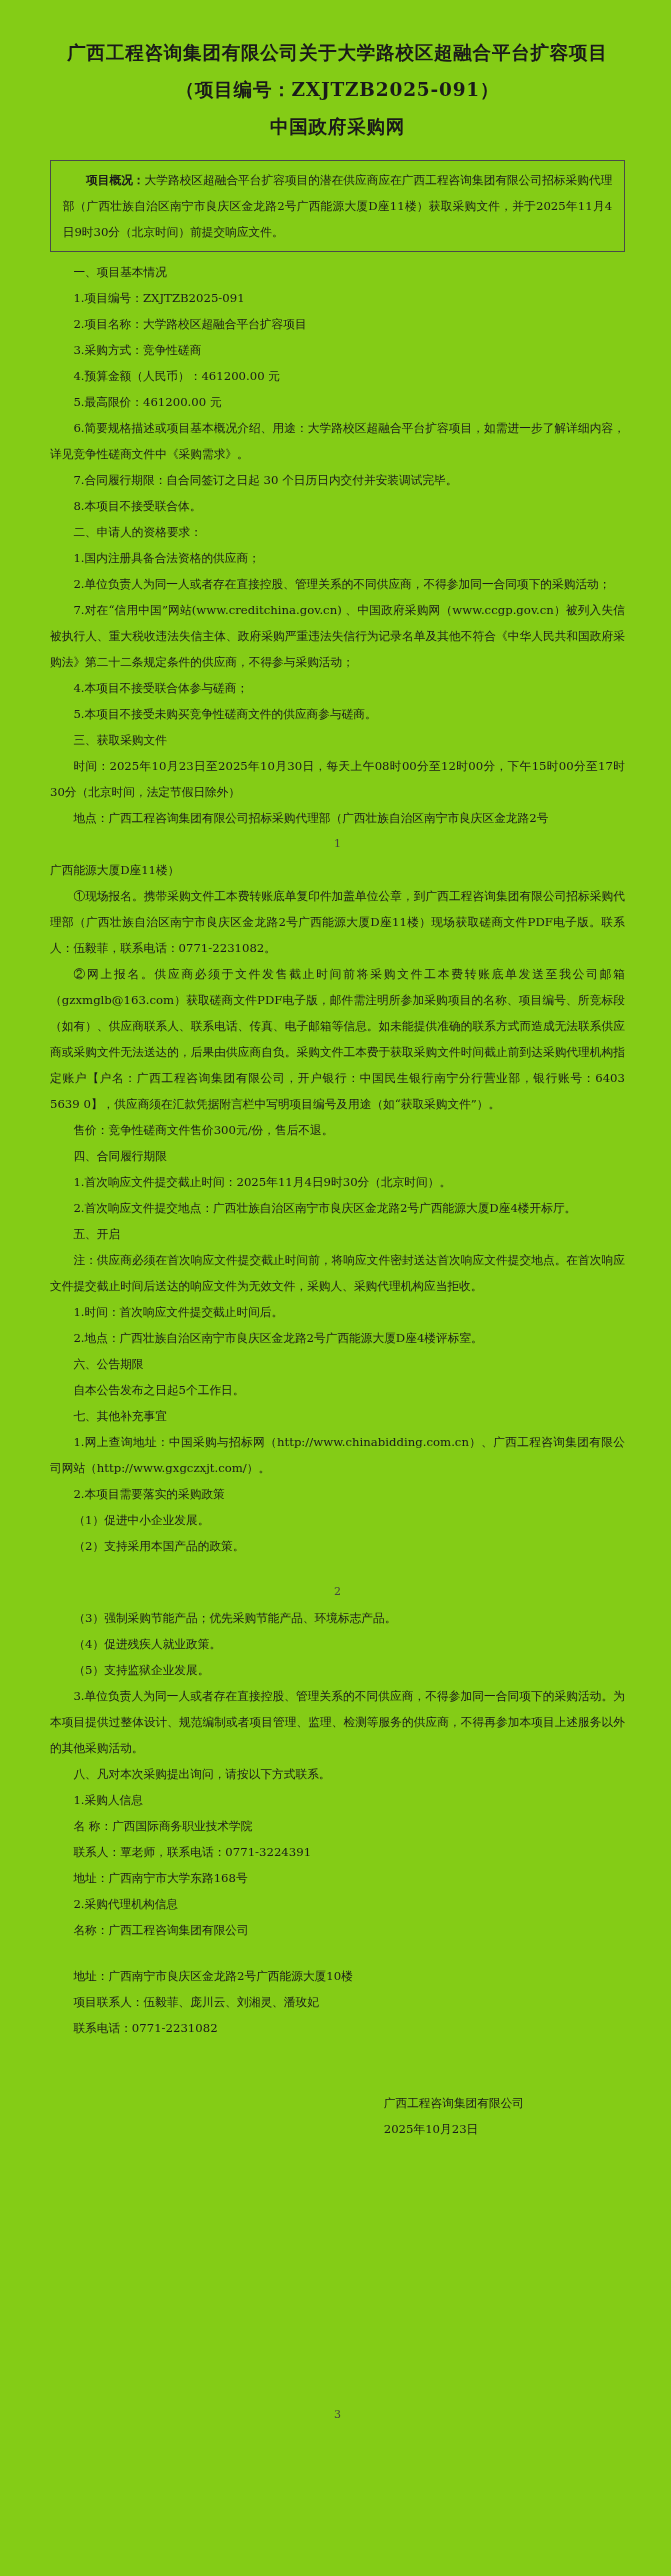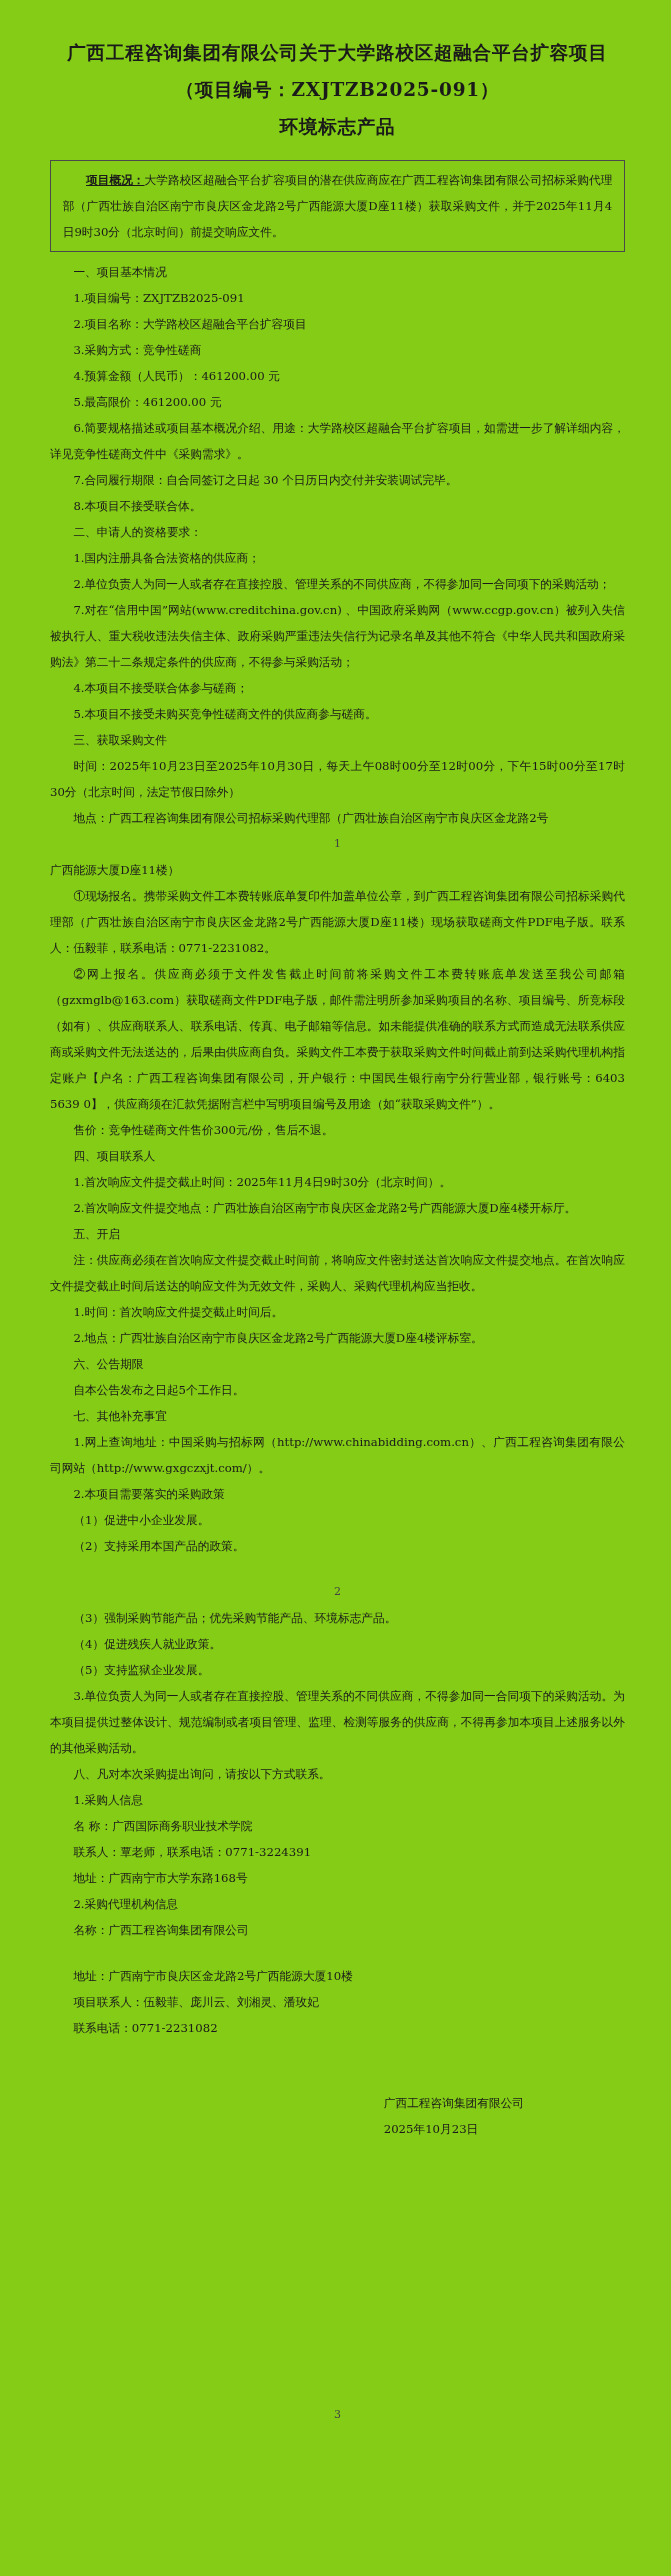--- a/index.html
+++ b/index.html
@@ -26,21 +26,21 @@
     margin-top:15px;
     padding:5.9px 11.7px;
   }
   .box-para{
     margin:0;
     font-size:11.7px;
     line-height:26px;
     text-align:justify;
     text-indent:2em;
   }
-  .bold{font-weight:bold;text-decoration:underline;}
+  .bold{font-weight:bold;}
   .blocks{margin-top:7.5px;}
   .blk{
     margin:0;
     font-size:11.7px;
     line-height:26px;
     text-align:justify;
   }
   .heading{font-weight:normal;text-indent:2em;}
   .para{text-indent:2em;}
   .para-cont{text-indent:0;}
@@ -69,21 +69,21 @@
     line-height:26px;
   }
 </style>
 </head>
 <body>
 
 <div class="page">
 
   <div class="title-line">广西工程咨询集团有限公司关于大学路校区超融合平台扩容项目</div>
   <div class="title-line">（项目编号：ZXJTZB2025-091）</div>
-  <div class="title-line">环境标志产品</div>
+  <div class="title-line">中国政府采购网</div>
 
   <div class="summary-box">
     <p class="box-para"><span class="bold">项目概况：</span><span>大学路校区超融合平台扩容项目的潜在供应商应在广西工程咨询集团有限公司招标采购代理部（广西壮族自治区南宁市良庆区金龙路2号广西能源大厦D座11楼）获取采购文件，并于2025年11月4日9时30分（北京时间）前提交响应文件。</span></p>
   </div>
 
   <div class="blocks">
       <div class="blk heading">一、项目基本情况</div>
       <div class="blk para">1.项目编号：ZXJTZB2025-091</div>
       <div class="blk para">2.项目名称：大学路校区超融合平台扩容项目</div>
       <div class="blk para">3.采购方式：竞争性磋商</div>
@@ -99,21 +99,21 @@
       <div class="blk para">4.本项目不接受联合体参与磋商；</div>
       <div class="blk para">5.本项目不接受未购买竞争性磋商文件的供应商参与磋商。</div>
       <div class="blk heading">三、获取采购文件</div>
       <div class="blk para">时间：2025年10月23日至2025年10月30日，每天上午08时00分至12时00分，下午15时00分至17时30分（北京时间，法定节假日除外）</div>
       <div class="blk para">地点：广西工程咨询集团有限公司招标采购代理部（广西壮族自治区南宁市良庆区金龙路2号</div>
       <div class="blk pagenum">1</div>
       <div class="blk para-cont">广西能源大厦D座11楼）</div>
       <div class="blk para">①现场报名。携带采购文件工本费转账底单复印件加盖单位公章，到广西工程咨询集团有限公司招标采购代理部（广西壮族自治区南宁市良庆区金龙路2号广西能源大厦D座11楼）现场获取磋商文件PDF电子版。联系人：伍毅菲，联系电话：0771-2231082。</div>
       <div class="blk para">②网上报名。供应商必须于文件发售截止时间前将采购文件工本费转账底单发送至我公司邮箱（gzxmglb@163.com）获取磋商文件PDF电子版，邮件需注明所参加采购项目的名称、项目编号、所竞标段（如有）、供应商联系人、联系电话、传真、电子邮箱等信息。如未能提供准确的联系方式而造成无法联系供应商或采购文件无法送达的，后果由供应商自负。采购文件工本费于获取采购文件时间截止前到达采购代理机构指定账户【户名：广西工程咨询集团有限公司，开户银行：中国民生银行南宁分行营业部，银行账号：6403 5639 0】，供应商须在汇款凭据附言栏中写明项目编号及用途（如“获取采购文件”）。</div>
       <div class="blk para">售价：竞争性磋商文件售价300元/份，售后不退。</div>
-      <div class="blk heading">四、项目联系人</div>
+      <div class="blk heading">四、合同履行期限</div>
       <div class="blk para">1.首次响应文件提交截止时间：2025年11月4日9时30分（北京时间）。</div>
       <div class="blk para">2.首次响应文件提交地点：广西壮族自治区南宁市良庆区金龙路2号广西能源大厦D座4楼开标厅。</div>
       <div class="blk heading">五、开启</div>
       <div class="blk para">注：供应商必须在首次响应文件提交截止时间前，将响应文件密封送达首次响应文件提交地点。在首次响应文件提交截止时间后送达的响应文件为无效文件，采购人、采购代理机构应当拒收。</div>
       <div class="blk para">1.时间：首次响应文件提交截止时间后。</div>
       <div class="blk para">2.地点：广西壮族自治区南宁市良庆区金龙路2号广西能源大厦D座4楼评标室。</div>
       <div class="blk heading">六、公告期限</div>
       <div class="blk para">自本公告发布之日起5个工作日。</div>
       <div class="blk heading">七、其他补充事宜</div>
       <div class="blk para">1.网上查询地址：中国采购与招标网（http://www.chinabidding.com.cn）、广西工程咨询集团有限公司网站（http://www.gxgczxjt.com/）。</div>

